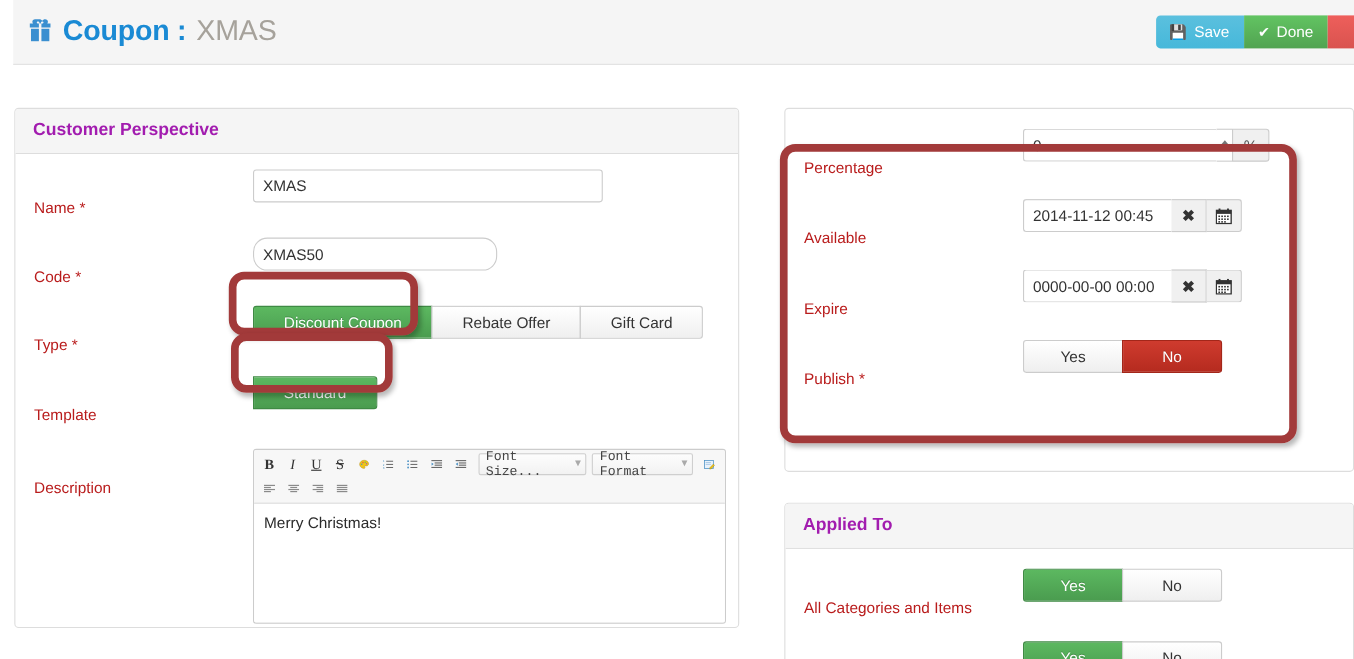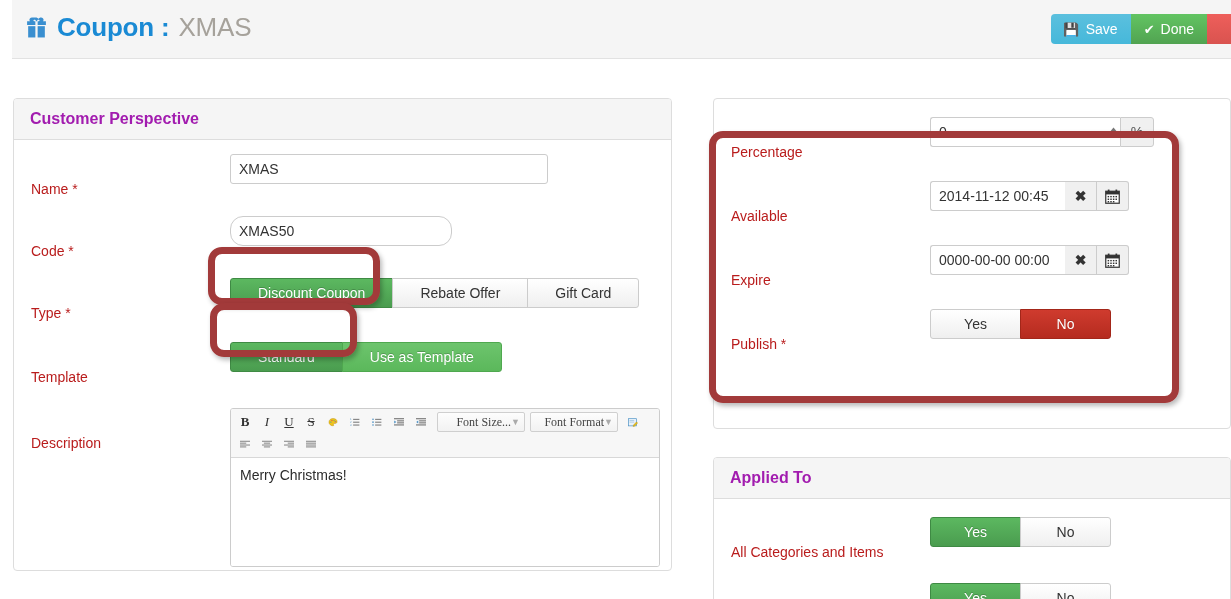--- a/index.html
+++ b/index.html
@@ -283,21 +283,21 @@
     border-radius: 2px;
     background: linear-gradient(#fdfdfd,#f2f2f2);
     font-size: 12px;
     color: #444;
     display: flex;
     align-items: center;
     justify-content: flex-end;
     padding: 0 4px 0 6px;
     box-sizing: border-box;
     cursor: pointer;
-    font-family: Liberation Serif, serif;
+    font-family: Liberation Mono, monospace;
   }
   .ed-sel .car { color:#aaa; font-size: 9px; }
   .ed-body {
     height: 108px;
     padding: 8px 9px;
     font-size: 14px;
     color: #2b2b2b;
     background: #fff;
     box-sizing: border-box;
     line-height: 18px;
@@ -380,21 +380,20 @@
             <button class="bgbtn">Gift Card</button>
           </div>
         </div>
       </div>
 
       <div class="frow" style="margin-bottom:22px;">
         <div class="flabel">Template</div>
         <div class="fctl">
           <div class="bgroup">
             <button class="bgbtn on-green">Standard</button>
-            <button class="bgbtn light-green">Use as Template</button>
           </div>
         </div>
       </div>
 
       <div class="frow">
         <div class="flabel">Description</div>
         <div class="fctl">
           <div class="editor">
             <div class="ed-toolbar">
               <div class="ed-row">

